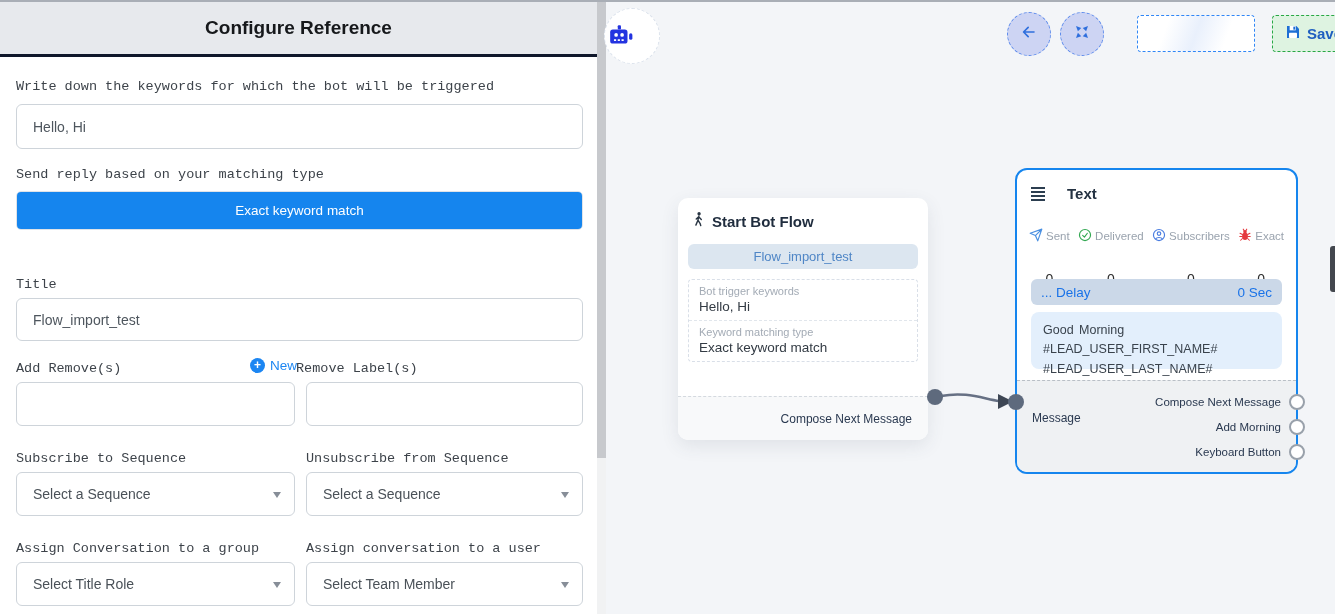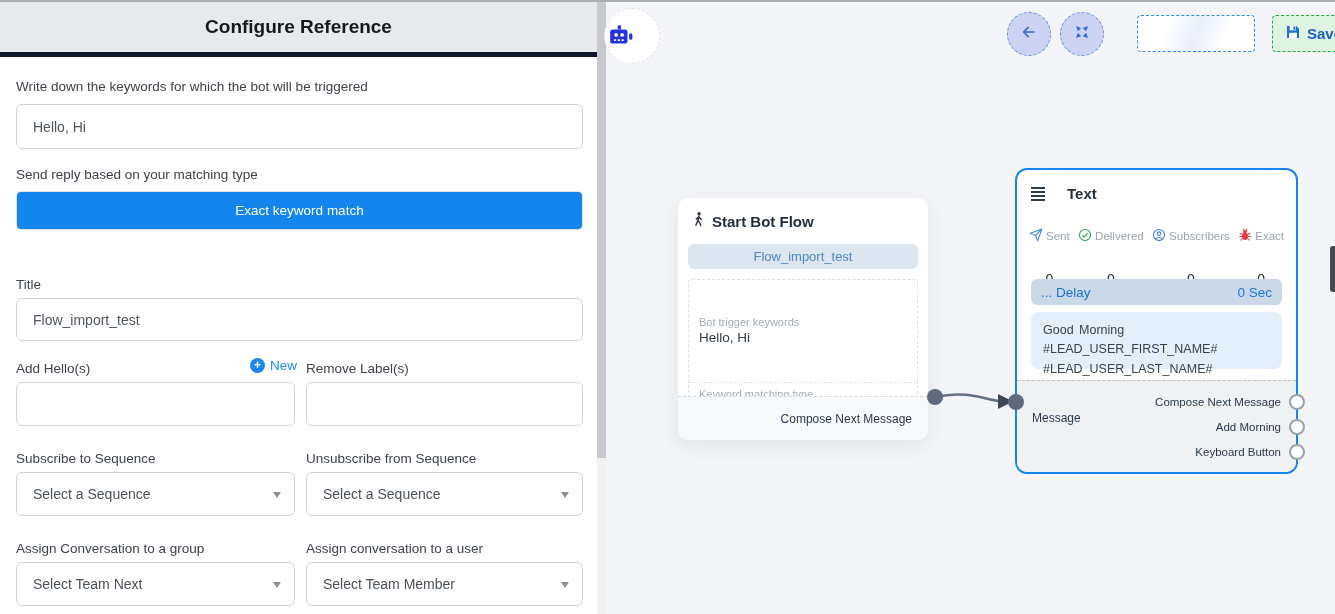--- a/index.html
+++ b/index.html
@@ -4,23 +4,23 @@
 <style>
   * { margin:0; padding:0; box-sizing:border-box; }
   html,body { width:1335px; height:614px; overflow:hidden; }
   body { position:relative; font-family:"Liberation Sans", sans-serif; background:#f3f5f8; }
 
   .top-line { position:absolute; left:0; top:0; width:1335px; height:2px; background:#a9aeb6; z-index:40; }
 
   
   .panel { position:absolute; left:0; top:0; width:597px; height:614px; background:#fff; z-index:20; }
   .panel-header { position:absolute; left:0; top:2px; width:100%; height:55px; background:#e7e9ed;
-    border-bottom:5px solid #0f172a; display:flex; align-items:center; justify-content:center;
+    border-bottom:3px solid #0f172a; display:flex; align-items:center; justify-content:center;
     font-size:19px; font-weight:bold; color:#16181b; }
-  .flabel { position:absolute; font-size:13.5px; color:#3d434a; white-space:nowrap; }
+  .flabel { position:absolute; font-size:13.5px; color:#3d434a; white-space:nowrap;font-family:Liberation Mono, monospace; }
   .tbox { position:absolute; background:#fff; border:1px solid #ced4da; border-radius:6px;
     font-size:14px; color:#4e565e; padding:0 16px; display:flex; align-items:center; width:567px; }
   input.tbox { outline:none; }
   textarea.tbox { resize:none; padding-top:10px; }
   .tabs { position:absolute; left:16px; top:191px; width:567px; height:39px; display:flex;
     border:1px solid #dfe3e8; border-radius:5px; overflow:hidden; background:#fff; }
   .tab { flex:1; display:flex; align-items:center; justify-content:center; font-size:13.5px; cursor:pointer; }
   .tab.active { background:#1585ee; color:#fff; }
   .tab.inactive { background:#fff; color:#22262a; }
   .new-btn { position:absolute; left:250px; top:358px; display:flex; align-items:center; gap:5px;
@@ -54,21 +54,21 @@
 
   
   .start-node { position:absolute; left:678px; top:198px; width:250px; height:242px; background:#fff;
     border-radius:10px; box-shadow:0 6px 18px rgba(60,70,90,.10); z-index:4;padding-left:16px; }
   .start-header { position:absolute; left:13px; top:13px; display:flex; align-items:center; gap:6px;
     font-size:15px; font-weight:bold; color:#1f2c3d; }
   .flow-pill { position:absolute; left:10px; top:46px; width:230px; height:25px; background:#dce6f0;
     border-radius:6px; display:flex; align-items:center; justify-content:center; font-size:13px; color:#4f86c6; }
   .field-box { position:absolute; left:10px; top:81px; width:230px; background:#fff;
     border:1px dashed #d9dfe8; border-radius:4px; }
-  .field-row { padding:5px 10px 6px 10px;margin-top:31px; }
+  .field-row { padding:5px 10px 6px 10px; }
   .field-row + .field-row { border-top:1px dashed #e1e6ec; }
   .f-small { font-size:11px; color:#a3abb5; margin-bottom:2px; }
   .f-val { font-size:13.5px; color:#333b44; }
   .start-footer { position:absolute; left:0; bottom:0; width:100%; height:44px; background:#f8f9fa;
     border-top:1px dashed #d4d9df; border-radius:0 0 10px 10px; display:flex; align-items:center;
     justify-content:flex-end; padding-right:16px; font-size:12px; color:#2a3950; }
 
   
   .text-node { position:absolute; left:1015px; top:168px; width:283px; height:306px; background:#fff;
     border:2px solid #1585ee; border-radius:12px; z-index:4; }
@@ -115,44 +115,44 @@
   <input class="tbox" style="left: 16px; top: 104px; height: 45px;" value="Hello, Hi">
 
   <div class="flabel" style="left:16px; top:167px;">Send reply based on your matching type</div>
   <div class="tabs">
     <div class="tab active">Exact keyword match</div>
   </div>
 
   <div class="flabel" style="left:16px; top:277px;">Title</div>
   <input class="tbox" style="left: 16px; top: 298px; height: 43px;" value="Flow_import_test">
 
-  <div class="flabel" style="left:16px; top:361px;">Add Hello(s)</div>
+  <div class="flabel" style="left:16px; top:361px;">Add Remove(s)</div>
   <div class="new-btn">
     <span class="plus-circle">+</span>
     <span>New</span>
   </div>
-  <div class="flabel" style="left:306px; top:361px;">Remove Label(s)</div>
+  <div class="flabel" style="left:296px; top:361px;">Remove Label(s)</div>
   <textarea class="tbox" style="left: 16px; top: 382px; width: 279px; height: 44px;"></textarea>
   <textarea class="tbox" style="left: 306px; top: 382px; width: 277px; height: 44px;"></textarea>
 
   <div class="flabel" style="left:16px; top:451px;">Subscribe to Sequence</div>
   <div class="flabel" style="left:306px; top:451px;">Unsubscribe from Sequence</div>
   <div class="select" style="left:16px; top:472px; width:279px; height:44px;">
     <span>Select a Sequence</span>
     <span class="caret"></span>
   </div>
   <div class="select" style="left:306px; top:472px; width:277px; height:44px;">
     <span>Select a Sequence</span>
     <span class="caret"></span>
   </div>
 
   <div class="flabel" style="left:16px; top:541px;">Assign Conversation to a group</div>
   <div class="flabel" style="left:306px; top:541px;">Assign conversation to a user</div>
   <div class="select" style="left:16px; top:562px; width:279px; height:44px;">
-    <span>Select Team Next</span>
+    <span>Select Title Role</span>
     <span class="caret"></span>
   </div>
   <div class="select" style="left:306px; top:562px; width:277px; height:44px;">
     <span>Select Team Member</span>
     <span class="caret"></span>
   </div>
 </div>
 
 <div class="v-scroll-track"></div>
 <div class="v-scroll-thumb"></div>

